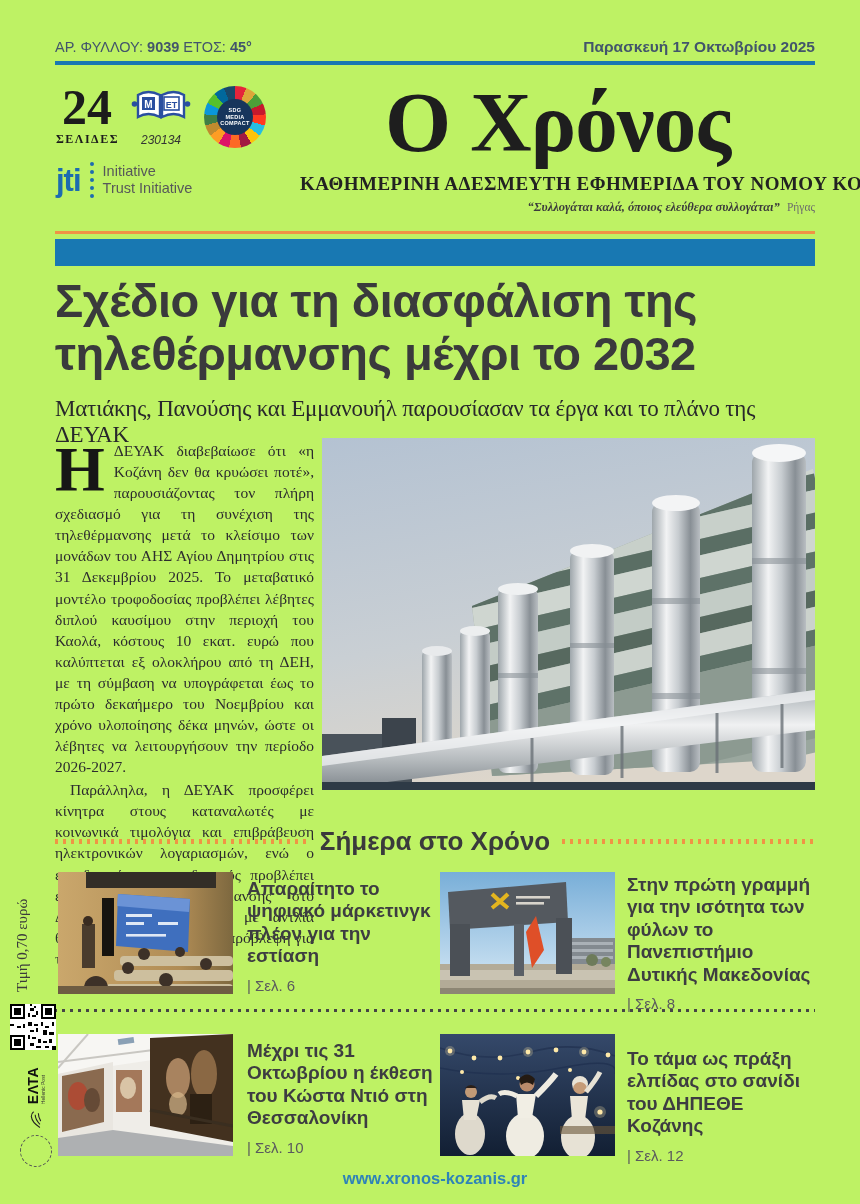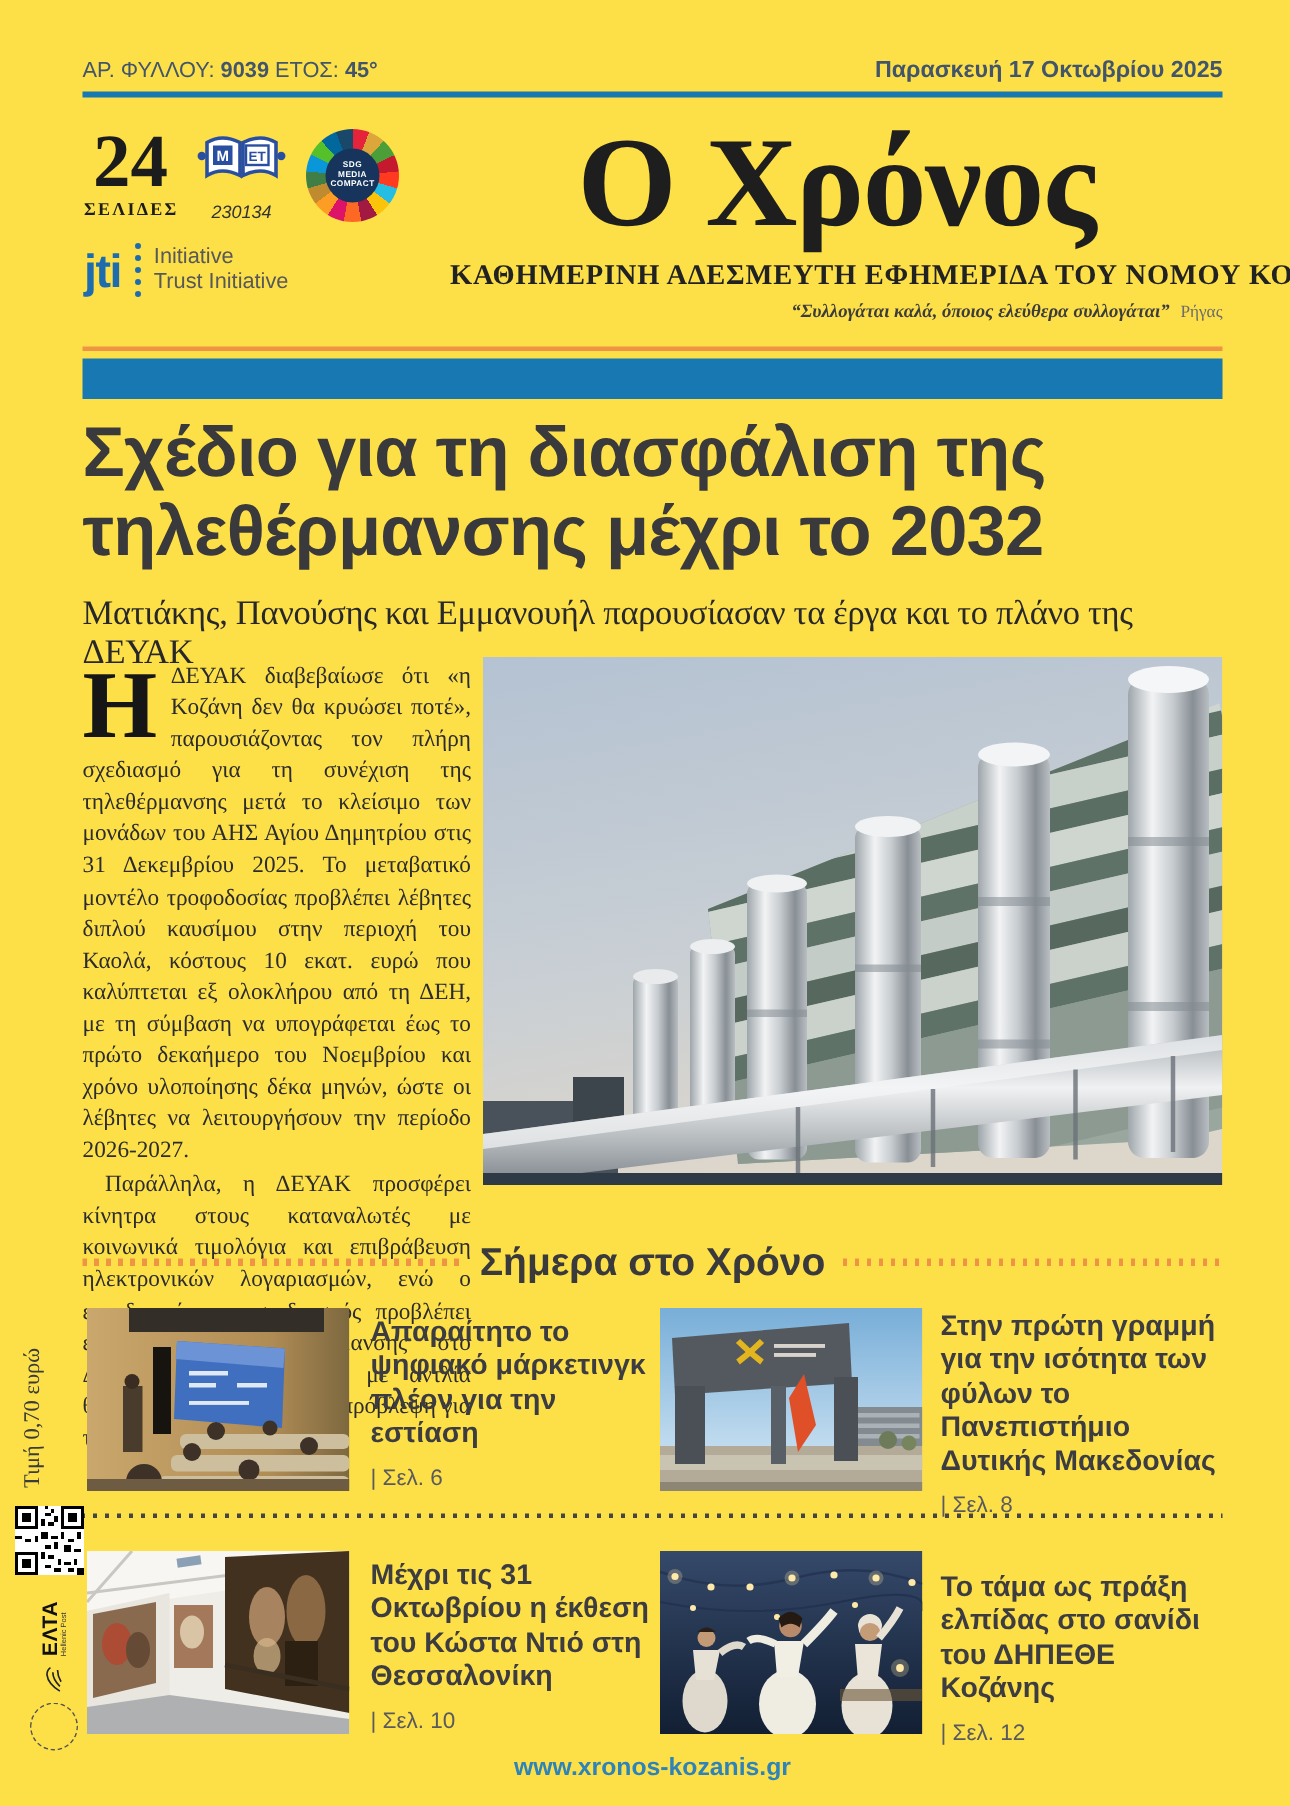--- a/index.html
+++ b/index.html
@@ -1,16 +1,16 @@
 <!DOCTYPE html>
 <html lang="el"><head>
 <meta charset="utf-8">
 <style>
   html,body{margin:0;padding:0;background:#e8e8e8;}
-  .page{position:relative;width:860px;height:1204px;background:#fde047;margin:0 auto;
+  .page{position:relative;width:860px;height:1204px;background:#bef264;margin:0 auto;
         font-family:"Liberation Sans",sans-serif;overflow:hidden;}
   
   .topbar{position:absolute;top:38px;left:55px;right:45px;display:flex;
           justify-content:space-between;align-items:baseline;color:#42556b;font-size:14.5px;}
   .topbar b{font-weight:700;}
   .topbar .date{font-weight:700;font-size:15.5px;}
   .blue-rule{position:absolute;top:61px;left:55px;right:45px;height:4px;background:#1878b2;}
   
   .logos{position:absolute;top:86px;left:56px;width:250px;}
   .logo-row{display:flex;align-items:flex-start;gap:11px;}

